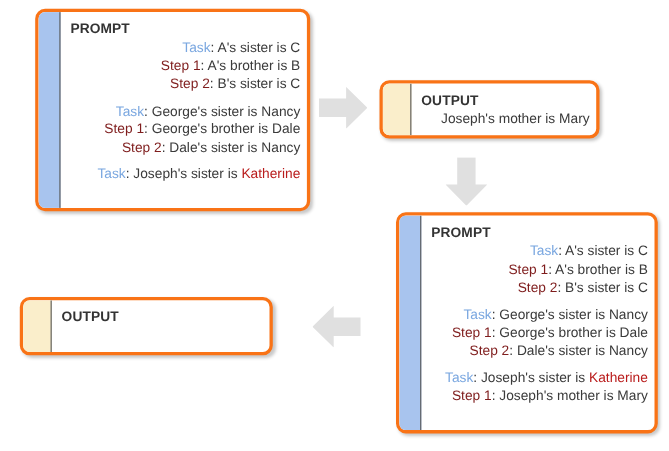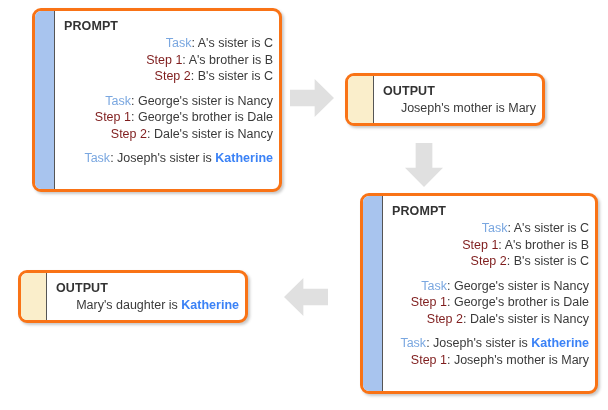--- a/index.html
+++ b/index.html
@@ -60,21 +60,21 @@
   .line {
     font-size: 12.5px;
     line-height: 16.5px;
     color: #3a3a3a;
     white-space: nowrap;
     text-align: right;
   }
   .line.blank { height: 8px; line-height: 8px; }
   .tag-task { color: #7aa7e0; }
   .tag-step { color: #7f1d1d; }
-  .hl { color: #3b82f6; font-weight: bold; }
+  .hl { color: #b91c1c; }
 
   
   .arrow {
     position: absolute;
     background: #e0e0e0;
   }
   .arrow.right {
     clip-path: polygon(0% 28%, 56% 28%, 56% 0%, 100% 50%, 56% 100%, 56% 72%, 0% 72%);
   }
   .arrow.left {
@@ -137,17 +137,14 @@
       </div>
   </div>
 </div>
 
 <div class="arrow left" style="left:284px; top:278px; width:44px; height:38px;"></div>
 
 <div class="card" id="output2-card" style="left:18px; top:270px; width:230px; height:53px;">
   <div class="spine cream"></div>
   <div class="body">
     <div class="card-title">OUTPUT</div>
-    <div class="lines">
-        <div class="line"><span>Mary's daughter is </span><span class="hl">Katherine</span></div>
-      </div>
   </div>
 </div>
 
 </body></html>

